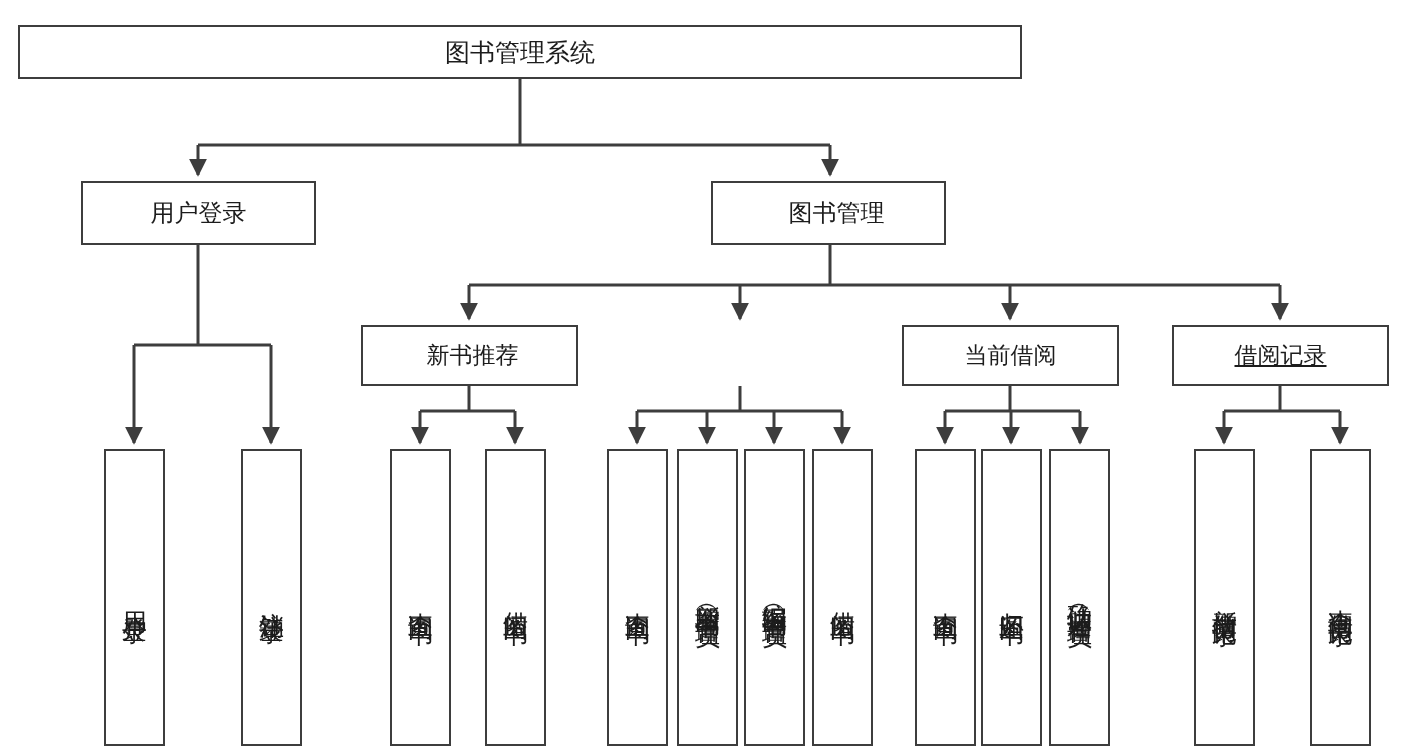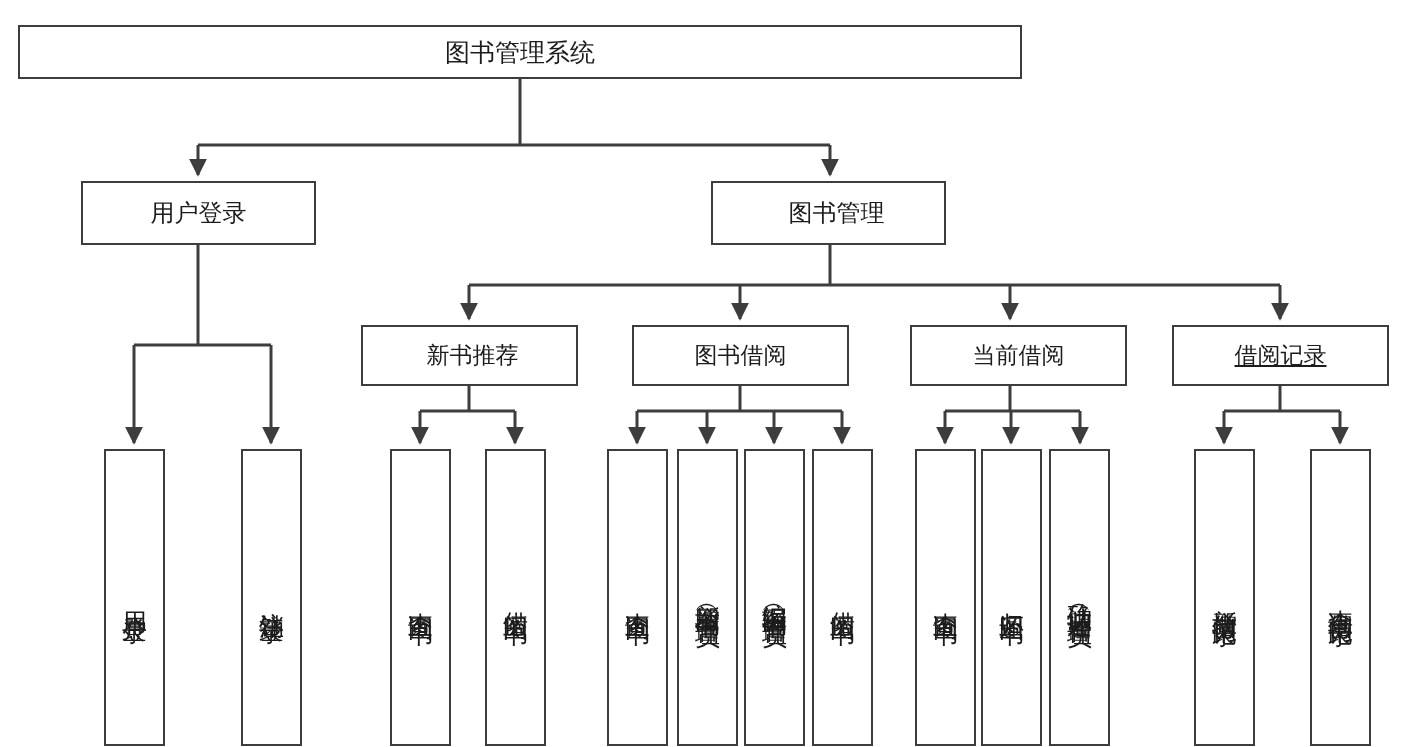--- a/index.html
+++ b/index.html
@@ -133,24 +133,21 @@
   <div class="node level-1" style="left:81px; top:169px; width:235px; height:64px;">
     <span>用户登录</span>
   </div>
   <div class="node level-1" style="left:711px; top:169px; width:235px; height:64px;padding-left:16px;">
     <span>图书管理</span>
   </div>
 
   <div class="node level-2" style="left:361px; top:313px; width:217px; height:61px;padding-left:6px;">
     <span>新书推荐</span>
   </div>
-  <div class="node level-2" style="left:632px; top:313px; width:217px; height:61px;">
-    <span>图书借阅</span>
-  </div>
-  <div class="node level-2" style="left:902px; top:313px; width:217px; height:61px;margin-left:8px;">
+  <div class="node level-2" style="left:902px; top:313px; width:217px; height:61px;">
     <span>当前借阅</span>
   </div>
   <div class="node level-2" style="left:1172px; top:313px; width:217px; height:61px;text-decoration:underline;">
     <span>借阅记录</span>
   </div>
 
   <div class="node leaf" style="left:104px; top:437px; width:61px; height:297px;">
     <span class="vtext">用户登录</span>
   </div>
   <div class="node leaf" style="left:241px; top:437px; width:61px; height:297px;">

